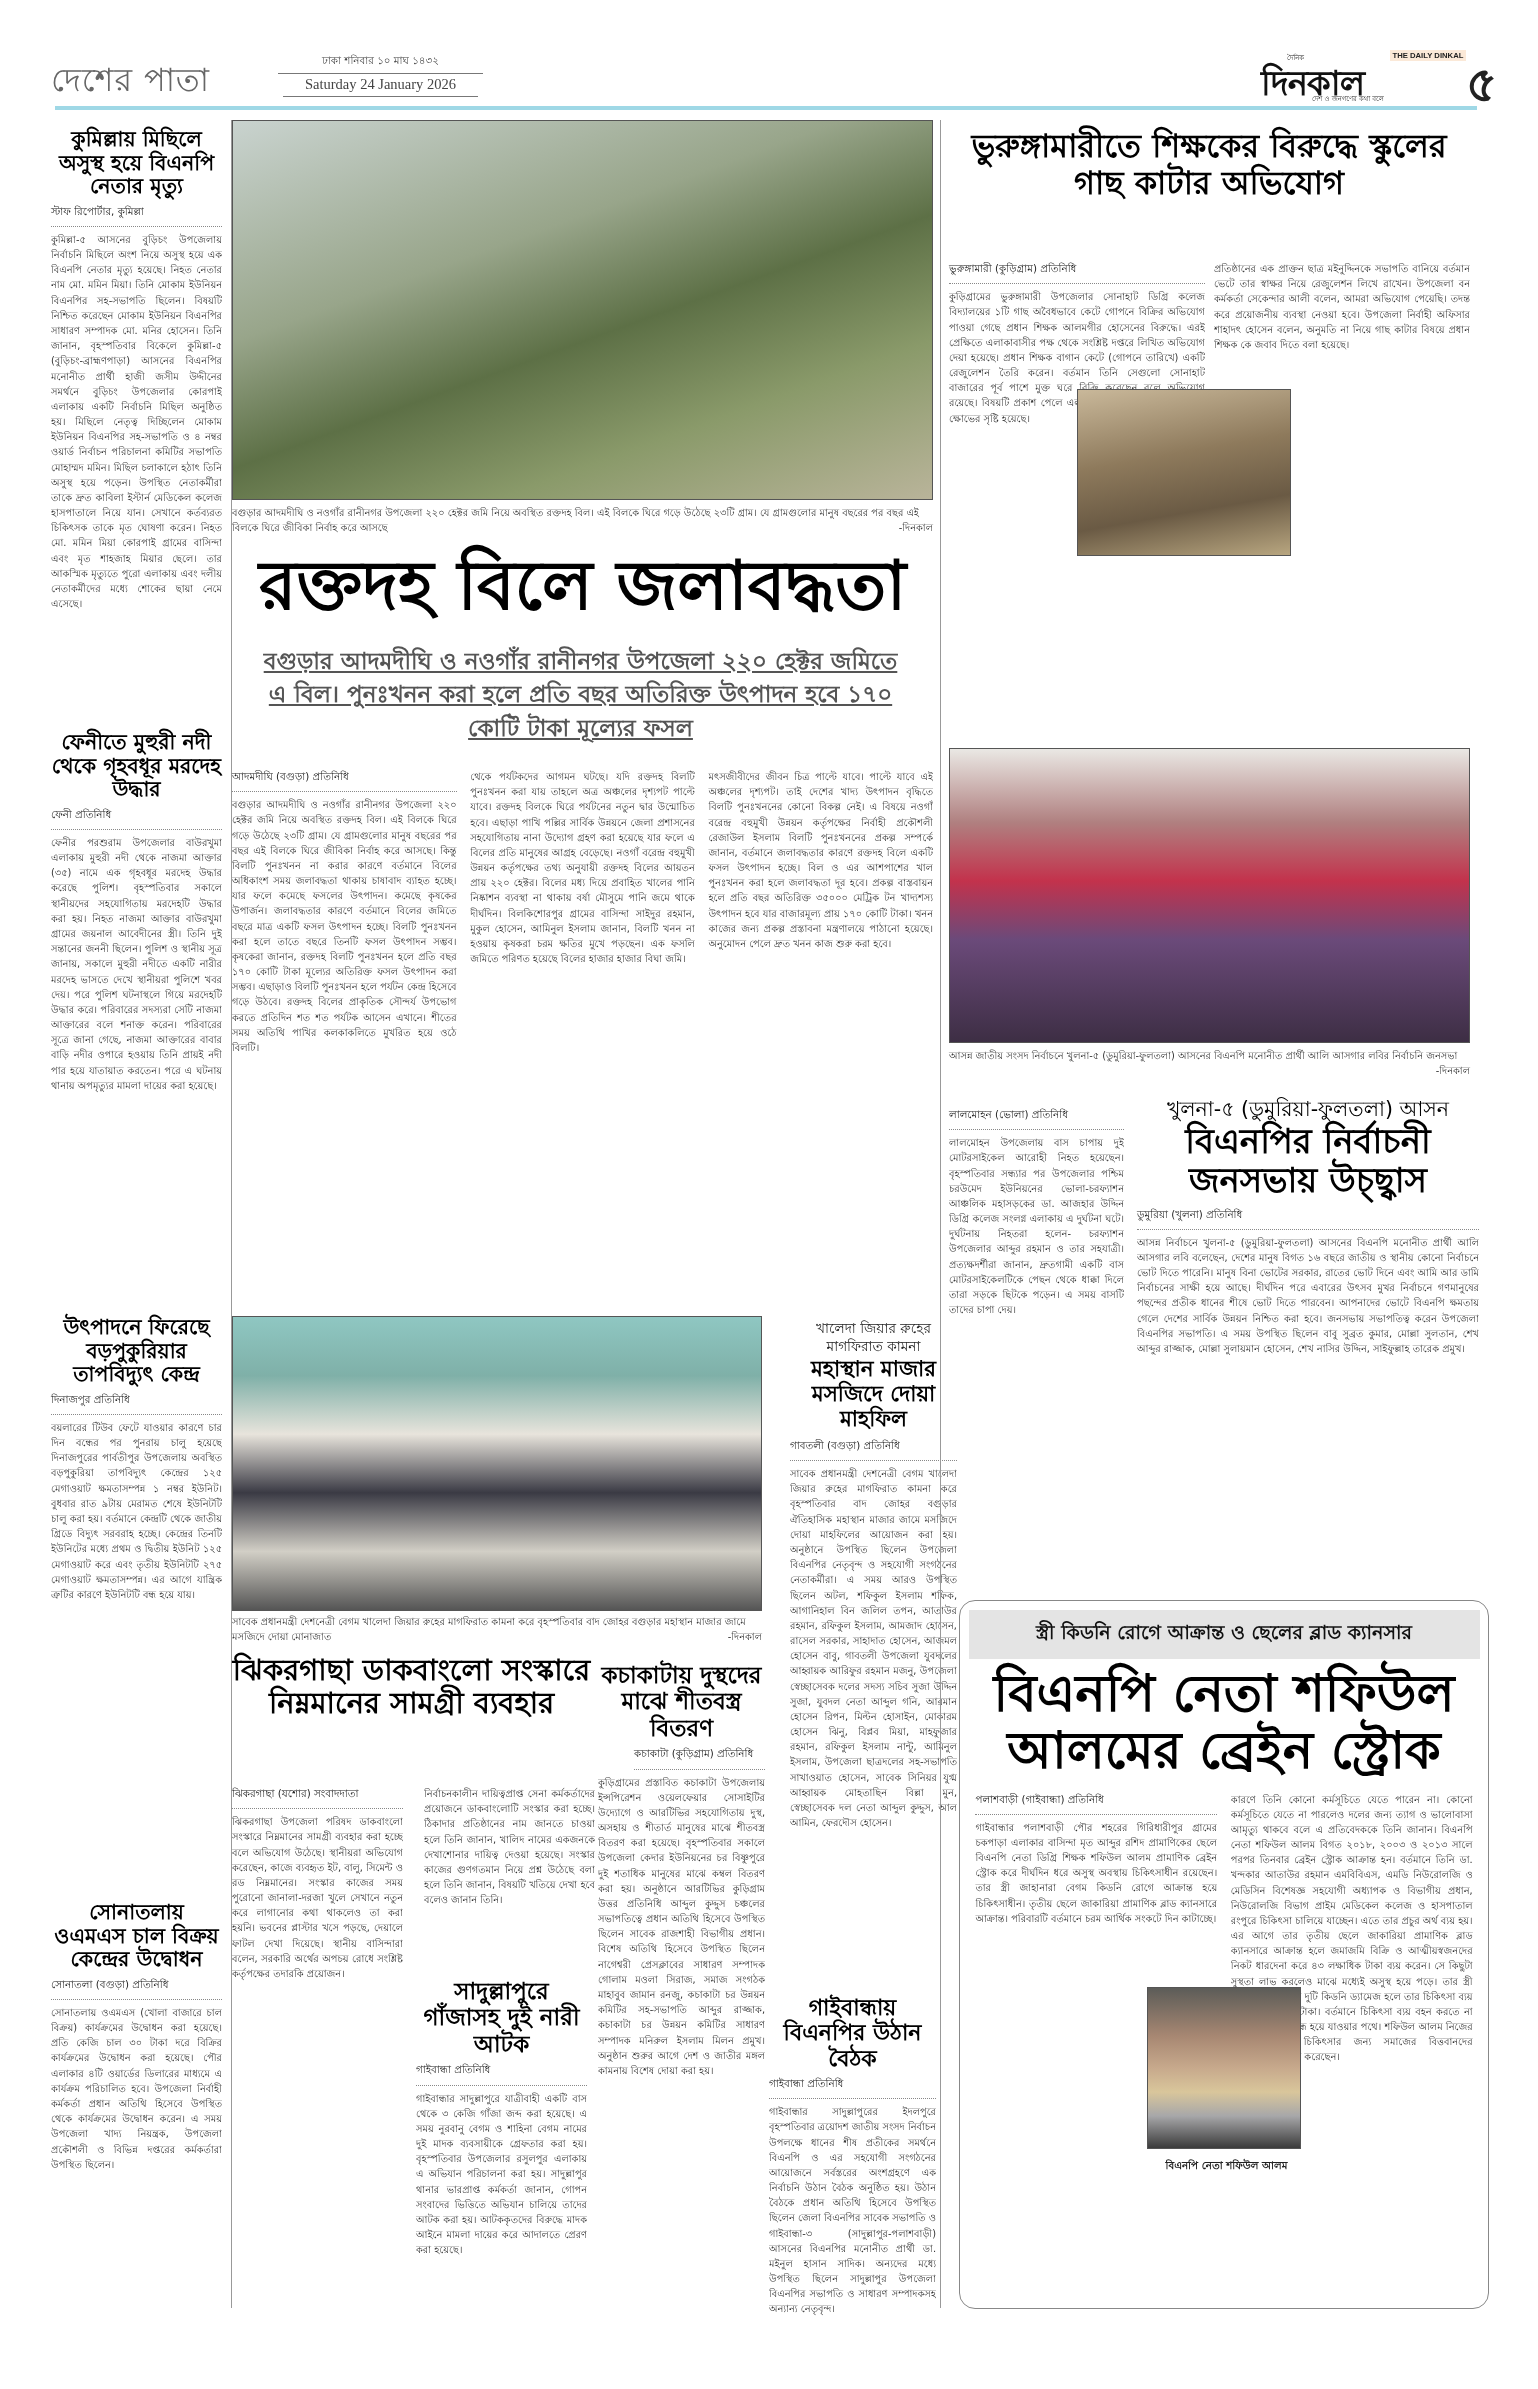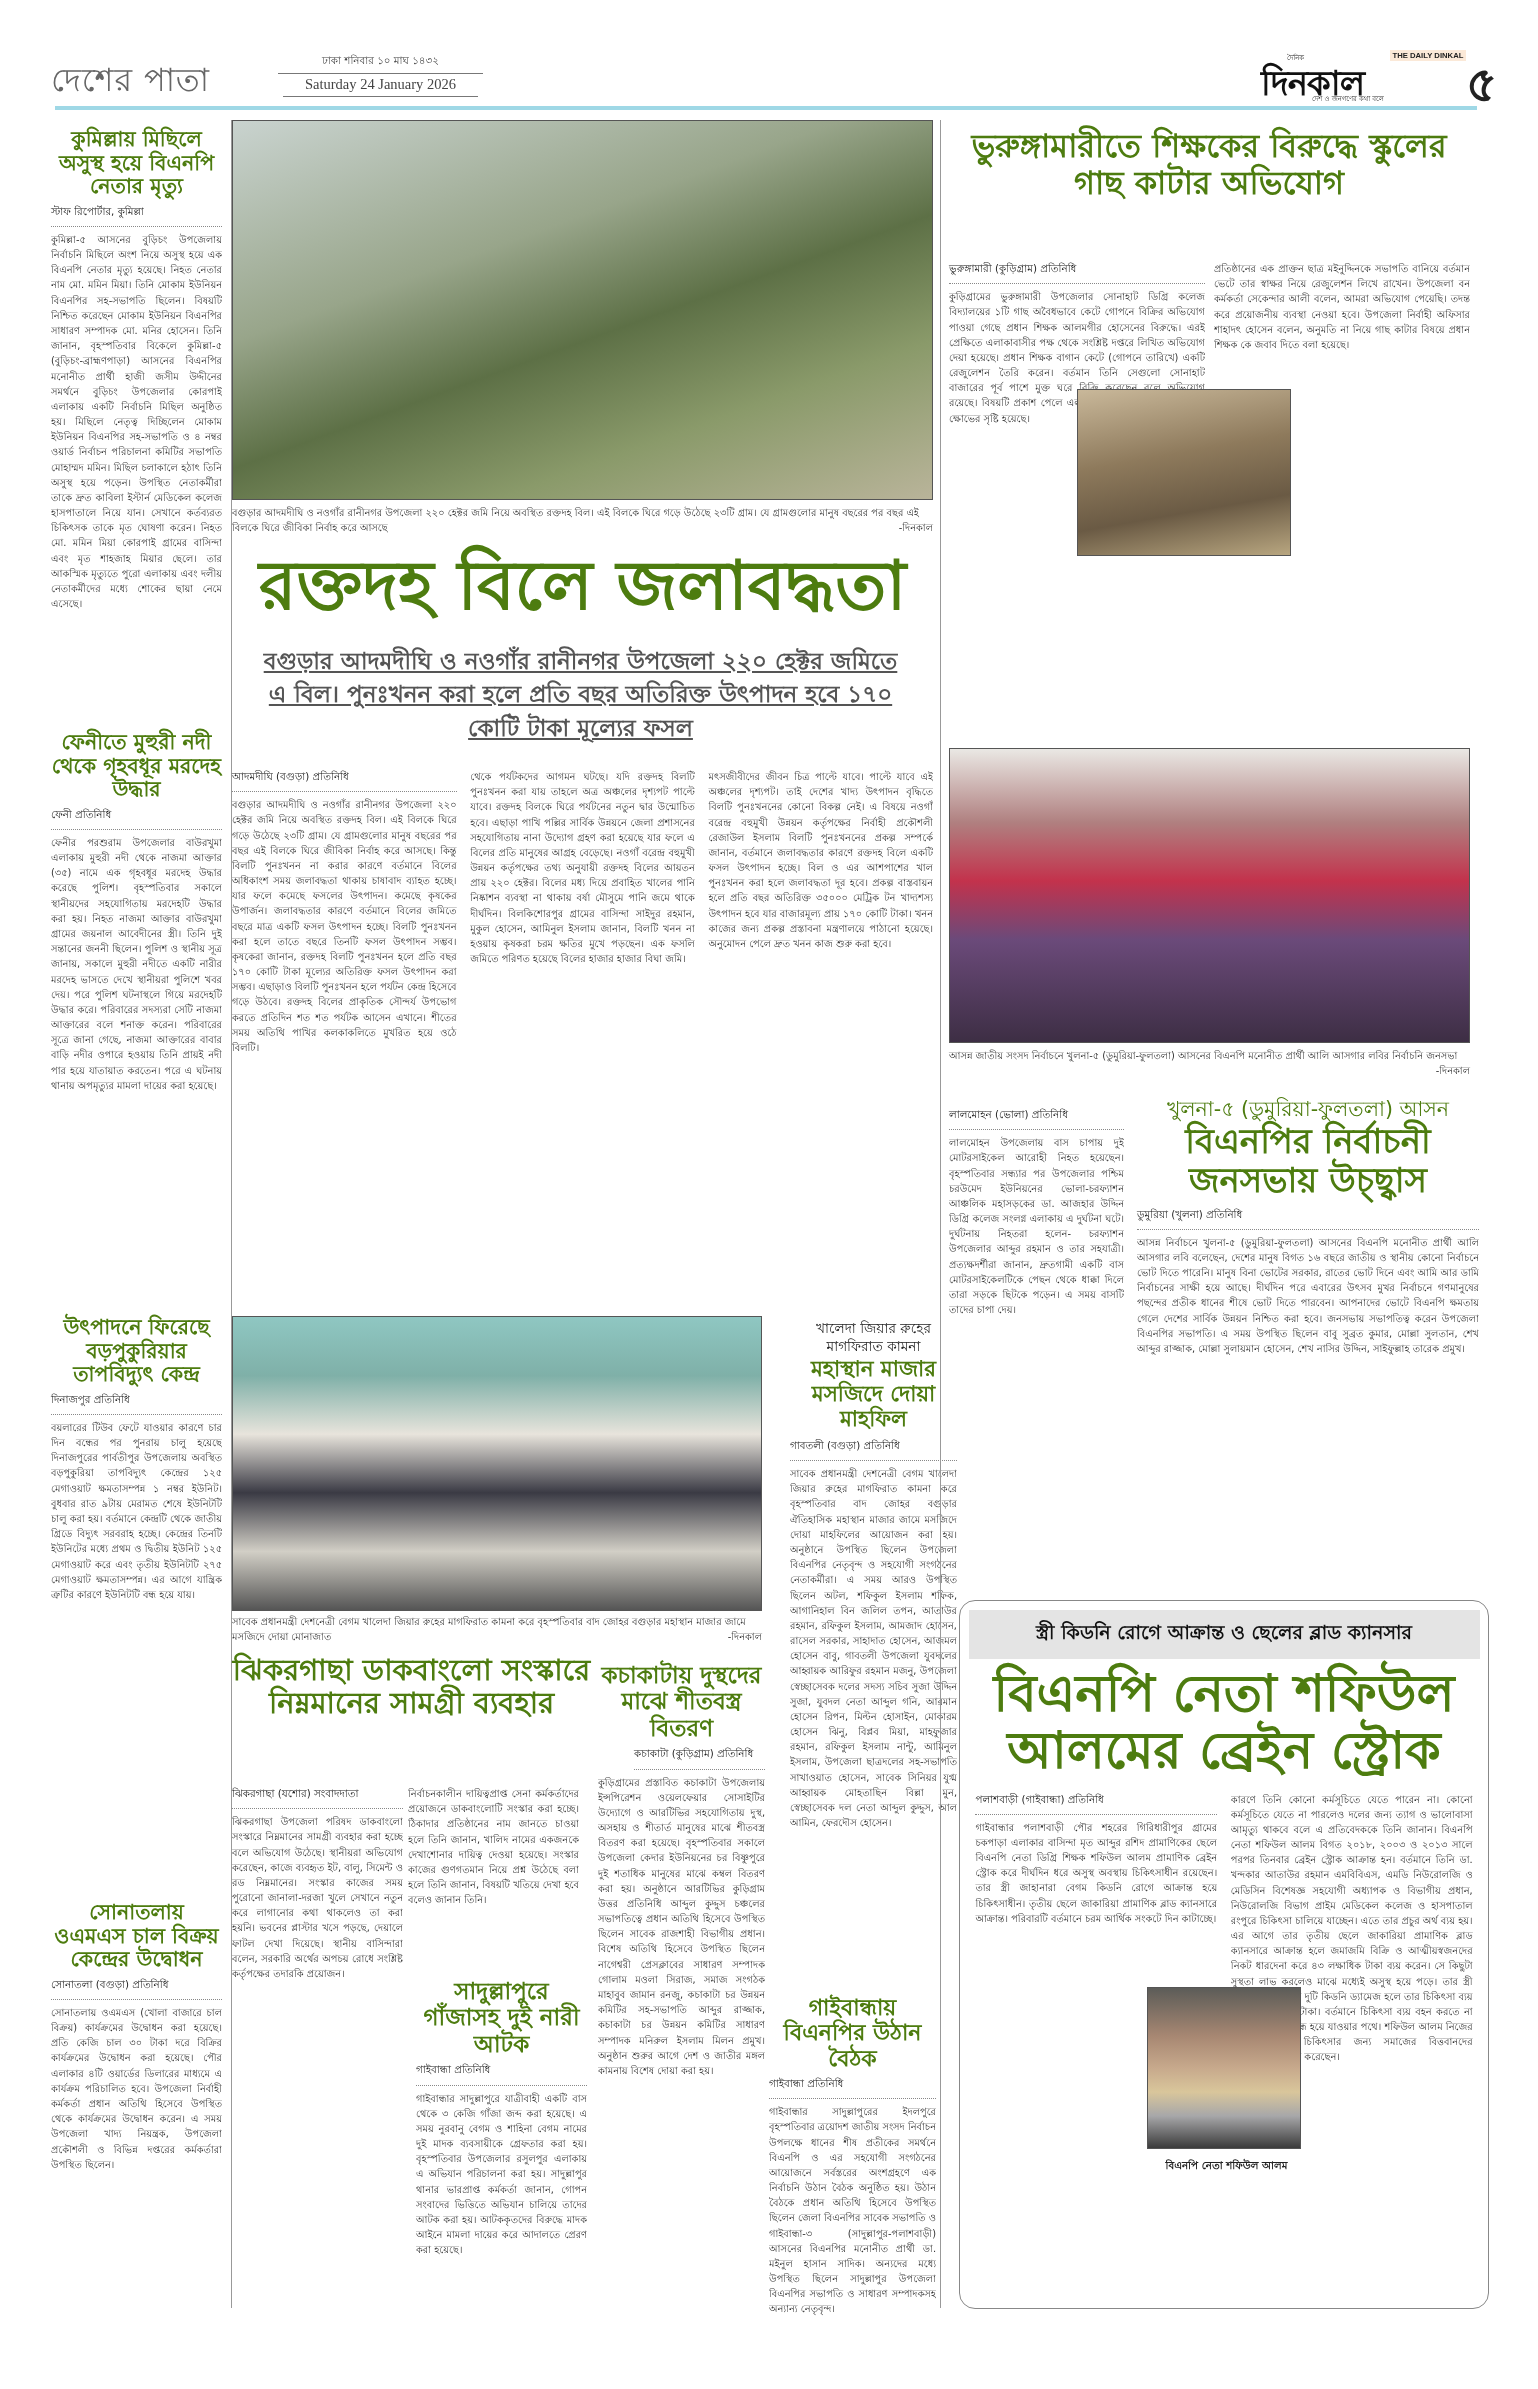--- a/index.html
+++ b/index.html
@@ -11,21 +11,21 @@
   .datebox .bn { font-size: 10.3px; color: #444; border-bottom: 1.7px solid #777; padding-bottom: 2.6px; }
   .datebox .en { font-family: "Liberation Serif", serif; font-size: 14.5px; color: #444; border-bottom: 1.7px solid #777; padding: 2.6px 0; margin: 0 5.1px; }
   .logo { left: 1261px; top: 50px; width: 205px; height: 53px; }
   .logo .small { position:absolute; left:26px; top:1.7px; font-size:6.8px; }
   .logo .eng { position:absolute; right:0; top:0; font-size:7.7px; font-weight:bold; background:#fbe9d8; padding:0.9px 2.6px; font-family:"Liberation Sans",sans-serif; }
   .logo .name { position:absolute; left:0; top:6.8px; font-size:34px; font-weight:bold; color:#111; letter-spacing:-0.9px; }
   .logo .tag { position:absolute; left:51px; top:43px; font-size:6.8px; color:#333; }
   .pagenum { left: 1466px; top: 48px; font-size: 48px; font-weight: bold; color:#222; font-family:"DejaVu Serif", serif; }
   .rule-top { left: 55px; top: 106px; width: 1422px; height: 4.3px; background: #9fd8e6; }
 
-  .headline { font-weight: bold; color: #4d7c0f; line-height: 1.15; text-align: center; }
+  .headline { font-weight: bold; color: #000000; line-height: 1.15; text-align: center; }
   .byline { font-size: 10.3px; color: #222; border-bottom: 0.9px dotted #888; padding-bottom: 5.1px; margin-bottom: 5.1px; }
   .body { font-size: 9.8px; line-height: 1.55; text-align: justify; color: #333; }
   .caption { font-size: 9.8px; line-height: 1.5; color:#333; }
   .credit { text-align: right; }
   .photo { background: linear-gradient(160deg,#c9d3cf 0%,#98a58a 35%,#5d7046 55%,#8a9a6a 75%,#b9b49a 100%); border: 0.9px solid #555; }
   .photo.crowd { background: linear-gradient(180deg,#eae8e4 0%,#b08080 25%,#c3324c 45%,#6b4a7a 65%,#3d2e44 100%); }
   .photo.wood { background: linear-gradient(170deg,#c9b89a 0%,#8e7a5c 40%,#6a5a44 70%,#b8a680 100%); }
   .photo.mosque { background: linear-gradient(180deg,#8fc7c2 0%,#7fb0a8 20%,#e8e4dc 40%,#3a3a44 60%,#d2cfc6 80%,#555 100%); }
   .photo.portrait { background: linear-gradient(180deg,#5c5c58 0%,#a78772 30%,#c7a98c 50%,#d9c69b 65%,#a7a7a9 80%,#3b3b3b 100%); }
   .vrule { width: 0.9px; background: #999; }
@@ -105,21 +105,21 @@
   <div class="headline" style="font-size:21.4px;margin-top:1.7px;">মহাস্থান মাজার মসজিদে দোয়া মাহফিল</div>
   <div class="byline" style="margin-top:6.8px;">গাবতলী (বগুড়া) প্রতিনিধি</div>
   <div class="body" style="height:803px;overflow:hidden;">সাবেক প্রধানমন্ত্রী দেশনেত্রী বেগম খালেদা জিয়ার রুহের মাগফিরাত কামনা করে বৃহস্পতিবার বাদ জোহর বগুড়ার ঐতিহাসিক মহাস্থান মাজার জামে মসজিদে দোয়া মাহফিলের আয়োজন করা হয়। অনুষ্ঠানে উপস্থিত ছিলেন উপজেলা বিএনপির নেতৃবৃন্দ ও সহযোগী সংগঠনের নেতাকর্মীরা। এ সময় আরও উপস্থিত ছিলেন অটল, শফিকুল ইসলাম শফিক, আগানিহাল বিন জলিল তপন, আতাউর রহমান, রফিকুল ইসলাম, আমজাদ হোসেন, রাসেল সরকার, সাহাদাত হোসেন, আজমল হোসেন বাবু, গাবতলী উপজেলা যুবদলের আহ্বায়ক আরিফুর রহমান মজনু, উপজেলা স্বেচ্ছাসেবক দলের সদস্য সচিব সুজা উদ্দিন সুজা, যুবদল নেতা আব্দুল গনি, আরমান হোসেন রিপন, মিল্টন হোসাইন, মোকারম হোসেন ঝিনু, বিপ্লব মিয়া, মাহফুজার রহমান, রফিকুল ইসলাম নান্টু, আমিনুল ইসলাম, উপজেলা ছাত্রদলের সহ-সভাপতি সাখাওয়াত হোসেন, সাবেক সিনিয়র যুগ্ম আহ্বায়ক মোহতাছিন বিল্লা মুন, স্বেচ্ছাসেবক দল নেতা আব্দুল কুদ্দুস, আল আমিন, ফেরদৌস হোসেন।</div>
 </div>
 
 <div class="abs headline" style="left:232px;top:1654px;width:359px;font-size:29px;">ঝিকরগাছা ডাকবাংলো সংস্কারে নিম্নমানের সামগ্রী ব্যবহার</div>
 <div class="abs" style="left:232px;top:1786px;width:171px;">
   <div class="byline">ঝিকরগাছা (যশোর) সংবাদদাতা</div>
   <div class="body" style="height:479px;overflow:hidden;">ঝিকরগাছা উপজেলা পরিষদ ডাকবাংলো সংস্কারে নিম্নমানের সামগ্রী ব্যবহার করা হচ্ছে বলে অভিযোগ উঠেছে। স্থানীয়রা অভিযোগ করেছেন, কাজে ব্যবহৃত ইট, বালু, সিমেন্ট ও রড নিম্নমানের। সংস্কার কাজের সময় পুরোনো জানালা-দরজা খুলে সেখানে নতুন করে লাগানোর কথা থাকলেও তা করা হয়নি। ভবনের প্লাস্টার খসে পড়ছে, দেয়ালে ফাটল দেখা দিয়েছে। স্থানীয় বাসিন্দারা বলেন, সরকারি অর্থের অপচয় রোধে সংশ্লিষ্ট কর্তৃপক্ষের তদারকি প্রয়োজন।</div>
 </div>
-<div class="abs" style="left:408px;top:1786px;width:171px;">
+<div class="abs" style="left:424px;top:1786px;width:171px;">
   <div class="body" style="height:175px;overflow:hidden;">নির্বাচনকালীন দায়িত্বপ্রাপ্ত সেনা কর্মকর্তাদের প্রয়োজনে ডাকবাংলোটি সংস্কার করা হচ্ছে। ঠিকাদার প্রতিষ্ঠানের নাম জানতে চাওয়া হলে তিনি জানান, খালিদ নামের একজনকে দেখাশোনার দায়িত্ব দেওয়া হয়েছে। সংস্কার কাজের গুণগতমান নিয়ে প্রশ্ন উঠেছে বলা হলে তিনি জানান, বিষয়টি খতিয়ে দেখা হবে বলেও জানান তিনি।</div>
 </div>
 
 <div class="abs" style="left:416px;top:1978px;width:171px;">
   <div class="headline" style="font-size:23px;">সাদুল্লাপুরে গাঁজাসহ দুই নারী আটক</div>
   <div class="byline" style="margin-top:5.1px;">গাইবান্ধা প্রতিনিধি</div>
   <div class="body" style="height:222px;overflow:hidden;">গাইবান্ধার সাদুল্লাপুরে যাত্রীবাহী একটি বাস থেকে ৩ কেজি গাঁজা জব্দ করা হয়েছে। এ সময় নুরবানু বেগম ও শাহিনা বেগম নামের দুই মাদক ব্যবসায়ীকে গ্রেফতার করা হয়। বৃহস্পতিবার উপজেলার রসুলপুর এলাকায় এ অভিযান পরিচালনা করা হয়। সাদুল্লাপুর থানার ভারপ্রাপ্ত কর্মকর্তা জানান, গোপন সংবাদের ভিত্তিতে অভিযান চালিয়ে তাদের আটক করা হয়। আটককৃতদের বিরুদ্ধে মাদক আইনে মামলা দায়ের করে আদালতে প্রেরণ করা হয়েছে।</div>
 </div>
 
 <div class="abs" style="left:598px;top:1662px;width:167px;">

